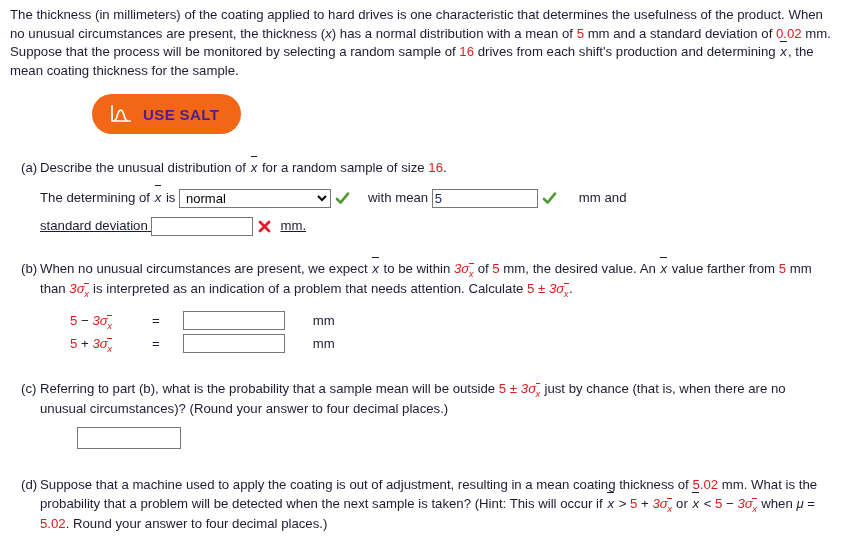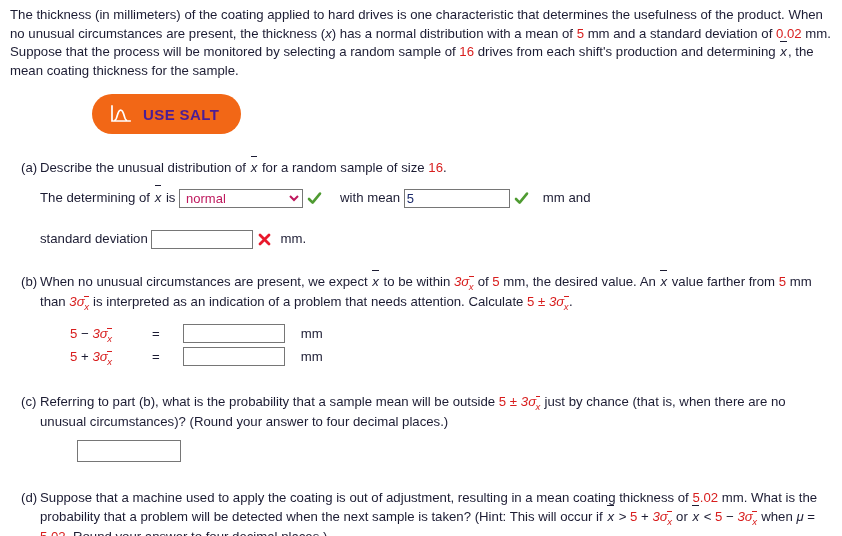--- a/index.html
+++ b/index.html
@@ -123,25 +123,25 @@
     vertical-align: middle;
     outline: none;
   }
   input.w-dev { width: 96px; }
   input.w-mean { width: 100px; }
   input.w-box { width: 96px; }
 
   select.dd {
     font-family: "Liberation Sans", sans-serif;
     font-size: 13px;
-    color: #be185d;
+    color: #000000;
     border: 1px solid #767676;
     background: #ffffff;
     height: 19px;
-    width: 124px;
+    width: 152px;
     padding: 0 2px;
     vertical-align: middle;
     outline: none;
   }
 
   .mark {
     display: inline-block;
     vertical-align: middle;
     margin: 0 4px;
   }
@@ -154,21 +154,21 @@
     align-items: center;
     gap: 16px;
     height: 23px;
     margin-left: 30px;
   }
   .eq-lhs {
     min-width: 64px;
     color: #d81e1e;
   }
   .eq-eq { margin: 0 7px 0 2px; color: #1c1c33; }
-  .eq-unit { margin-left: 0; }
+  .eq-unit { margin-left: 12px; }
 
   .ansbox-wrap { margin: 9px 0 0 37px; }
   .ansbox {
     width: 98px;
     height: 20px;
     border: 1px solid #767676;
     background: #ffffff;
     padding: 0 2px;
     font-family: "Liberation Sans", sans-serif;
     font-size: 13px;
@@ -199,23 +199,23 @@
   <div class="part" id="part-a">
     <div class="part-label">(a)</div>
     <div class="part-body">
       <div><span>Describe the unusual distribution of </span><span class="xbar">x</span><span> for a random sample of size </span><span class="red">16</span><span>.</span></div>
 
       <div class="sub-block">
         <div><span>The determining of </span><span class="xbar">x</span><span> is</span>&nbsp;<select class="dd"><option>normal</option></select><span class="mark"><svg width="15" height="15" viewBox="0 0 15 15" aria-hidden="true">
                 <path d="M2 8 L5.6 11.6 L13 2.6" fill="none" stroke="#4f9b32" stroke-width="2.6" stroke-linecap="round" stroke-linejoin="round"></path>
               </svg></span><span style="margin-left:14px;">with mean</span>&nbsp;<input class="txt w-mean" type="text" value="5" style=""><span class="mark"><svg width="15" height="15" viewBox="0 0 15 15" aria-hidden="true">
                 <path d="M2 8 L5.6 11.6 L13 2.6" fill="none" stroke="#4f9b32" stroke-width="2.6" stroke-linecap="round" stroke-linejoin="round"></path>
-              </svg></span><span style="margin-left:10px;">mm and</span></div>
-
-        <div style="margin-top:19px;"><span>standard deviation</span>&nbsp;<input class="txt w-dev" type="text" value="" style=""><span class="mark"><svg width="15" height="15" viewBox="0 0 15 15" aria-hidden="true">
+              </svg></span><span style="margin-left:18px;">mm and</span></div>
+
+        <div style="margin-top:6px;text-decoration:underline;"><span>standard deviation</span>&nbsp;<input class="txt w-dev" type="text" value="" style=""><span class="mark"><svg width="15" height="15" viewBox="0 0 15 15" aria-hidden="true">
                 <path d="M3 3 L12 12 M12 3 L3 12" fill="none" stroke="#e8192c" stroke-width="2.8" stroke-linecap="round"></path>
               </svg></span><span class="unit">mm.</span></div>
       </div>
     </div>
   </div>
 
   <div class="part" id="part-b">
     <div class="part-label">(b)</div>
     <div class="part-body">
       <div><span>When no unusual circumstances are present, we expect </span><span class="xbar">x</span><span> to be within </span><span class="mathred"><span>3</span><span class="sigx"><span class="sg">σ</span><span class="sb">x</span></span></span><span> of </span><span class="red">5</span><span> mm, the desired value. An </span><span class="xbar">x</span><span> value farther from </span><span class="red">5</span><span> mm than </span><span class="mathred"><span>3</span><span class="sigx"><span class="sg">σ</span><span class="sb">x</span></span></span><span> is interpreted as an indication of a problem that needs attention. Calculate </span><span class="red">5</span><span class="red"> ± </span><span class="mathred"><span>3</span><span class="sigx"><span class="sg">σ</span><span class="sb">x</span></span></span><span>.</span></div>

